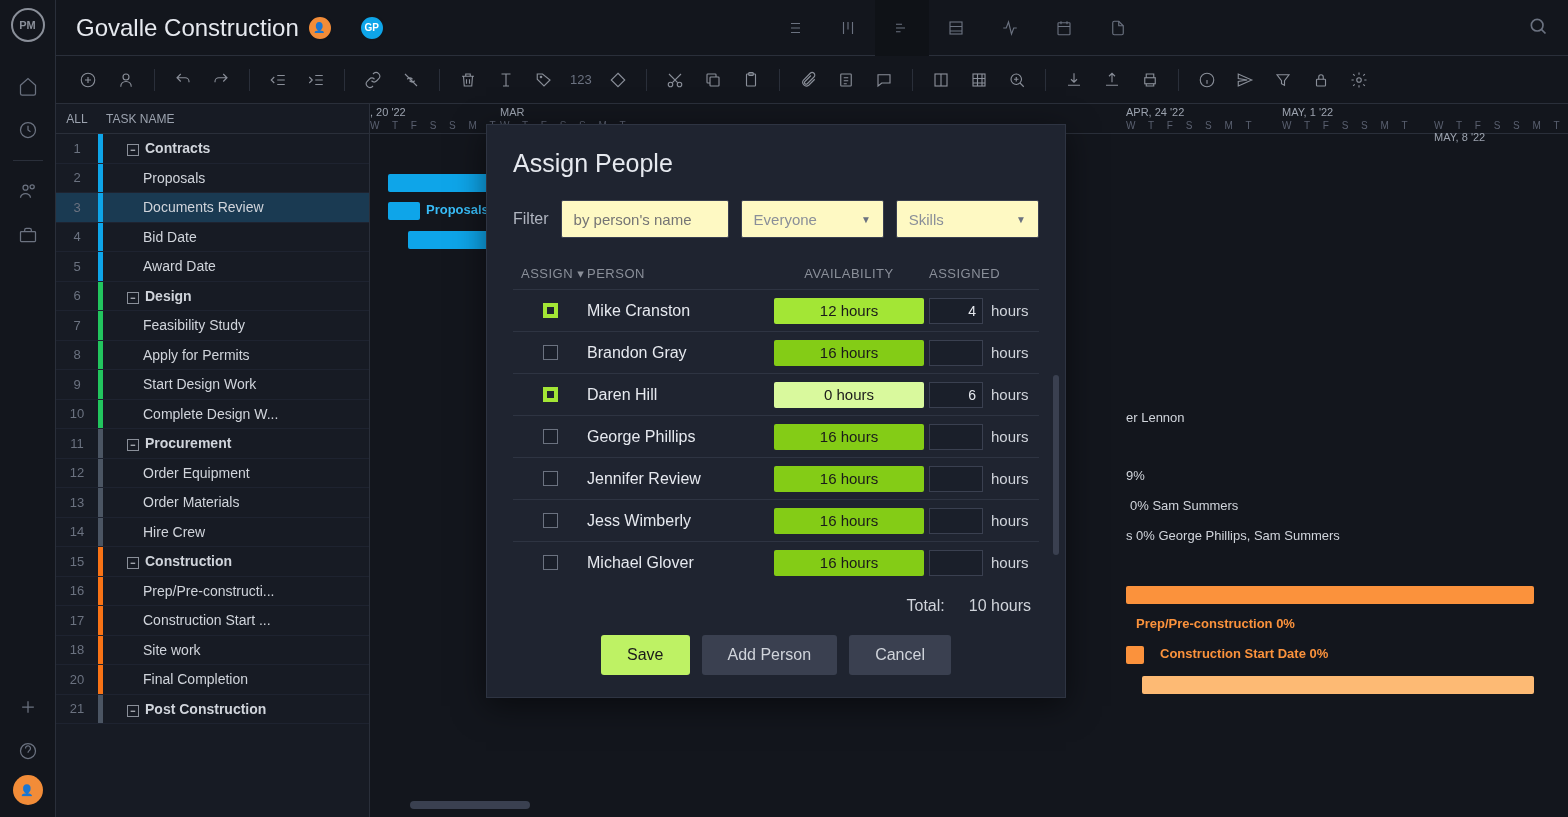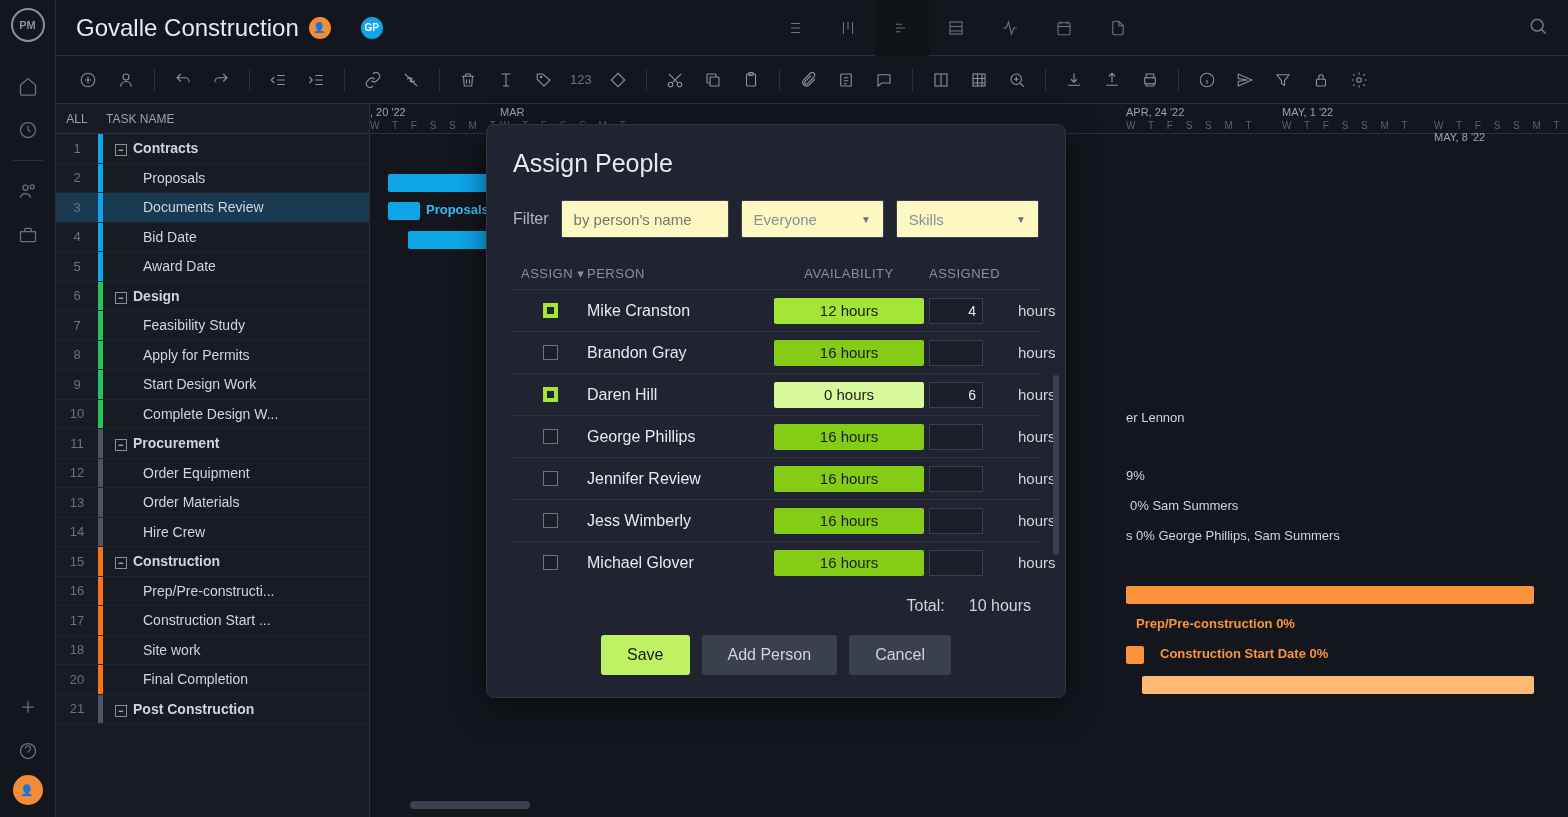--- a/index.html
+++ b/index.html
@@ -119,21 +119,21 @@
   border-bottom: 1px solid #1e2330;
   font-size: 14px; cursor: pointer;
 }
 .task-row.selected { background: #1a3a52; }
 .task-num { width: 42px; text-align: center; color: #6b7280; font-size: 13px; }
 .task-bar { width: 5px; height: 100%; }
 .bar-blue { background: #0ea5e9; }
 .bar-green { background: #22c55e; }
 .bar-gray { background: #4b5563; }
 .bar-orange { background: #f97316; }
-.task-label { flex: 1; padding-left: 12px; white-space: nowrap; overflow: hidden; text-overflow: ellipsis; color: #d0d4db; }
+.task-label { flex: 1; padding-left: 24px; white-space: nowrap; overflow: hidden; text-overflow: ellipsis; color: #d0d4db; }
 .task-label.group { font-weight: 600; }
 .task-label.child { padding-left: 40px; }
 .expand-icon { display: inline-block; width: 12px; height: 12px; border: 1px solid #8a8f99; margin-right: 6px; font-size: 9px; line-height: 10px; text-align: center; }
 
 
 .gantt {
   flex: 1; position: relative;
   background: #13161d;
   overflow: hidden;
 }
@@ -156,21 +156,21 @@
   width: 120px; height: 8px; background: #3a4050; border-radius: 4px;
 }
 
 
 .modal {
   position: absolute;
   left: 486px; top: 124px;
   width: 580px;
   background: #1f2430;
   border: 1px solid #2e3442;
-  border-radius: 8px;
+  border-radius: 0;
   padding: 24px 26px 22px;
   box-shadow: 0 8px 30px rgba(0,0,0,.5);
 }
 .modal-title { font-size: 25px; color: #e6e9ef; font-weight: 400; margin-bottom: 22px; }
 .filter-row { display: flex; align-items: center; gap: 12px; margin-bottom: 20px; }
 .filter-label { font-size: 16px; color: #b0b5c0; }
 .filter-input, .filter-select {
   background: #fef9c3; border: 1px solid #3a4050;
   color: #8a8f99; font-size: 15px;
   height: 38px; padding: 0 12px; border-radius: 2px;
@@ -212,21 +212,21 @@
 }
 .av-mid { background: #84cc16; }
 .av-light { background: #a3e635; }
 .av-vlight { background: #d9f99d; }
 .pr-assigned { width: 110px; display: flex; align-items: center; gap: 8px; }
 .hours-input {
   width: 54px; height: 26px; background: #1a1f2a;
   border: 1px solid #3a4050; color: #e6e9ef;
   text-align: right; padding-right: 6px; font-size: 14px;
 }
-.hours-label { font-size: 15px; color: #d0d4db; margin-left: 27px; }
+.hours-label { font-size: 15px; color: #d0d4db; }
 
 .total-row {
   display: flex; justify-content: flex-end; align-items: center;
   gap: 24px; padding: 14px 8px 0; font-size: 16px; color: #d0d4db;
 }
 .modal-buttons { display: flex; gap: 12px; margin-top: 20px; justify-content: center; }
 .btn {
   height: 40px; padding: 0 26px; border: none; border-radius: 3px;
   font-size: 16px; cursor: pointer;
 }

